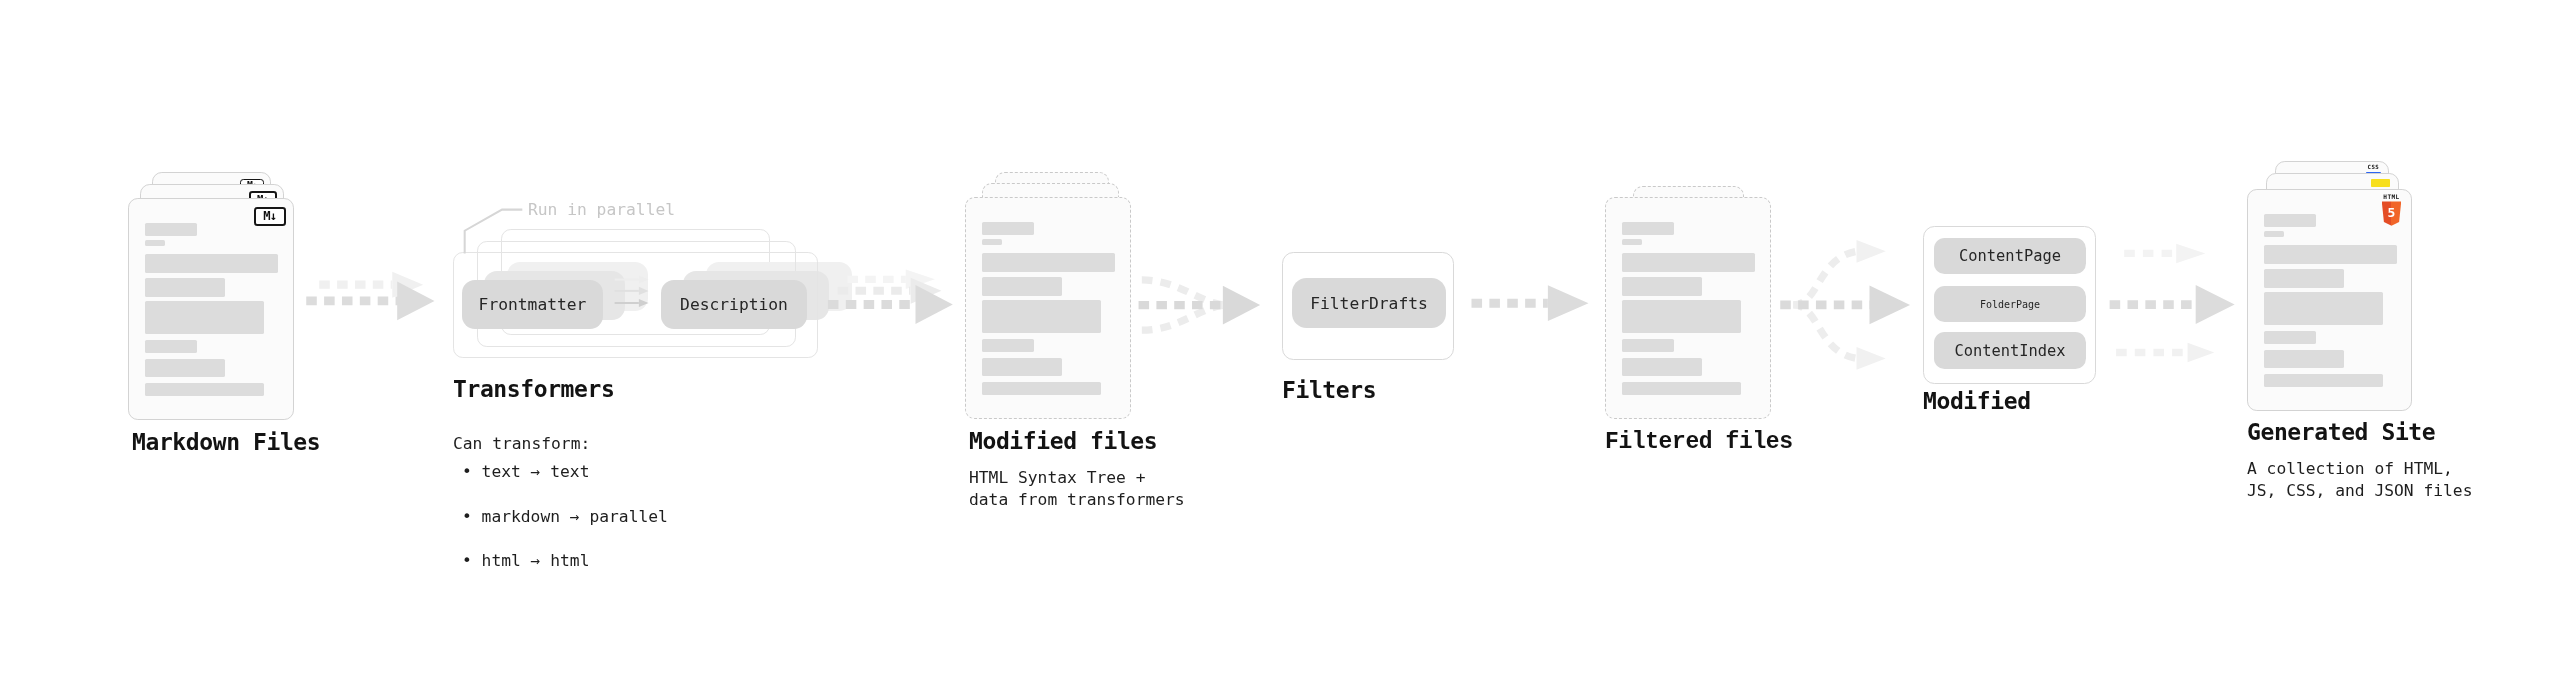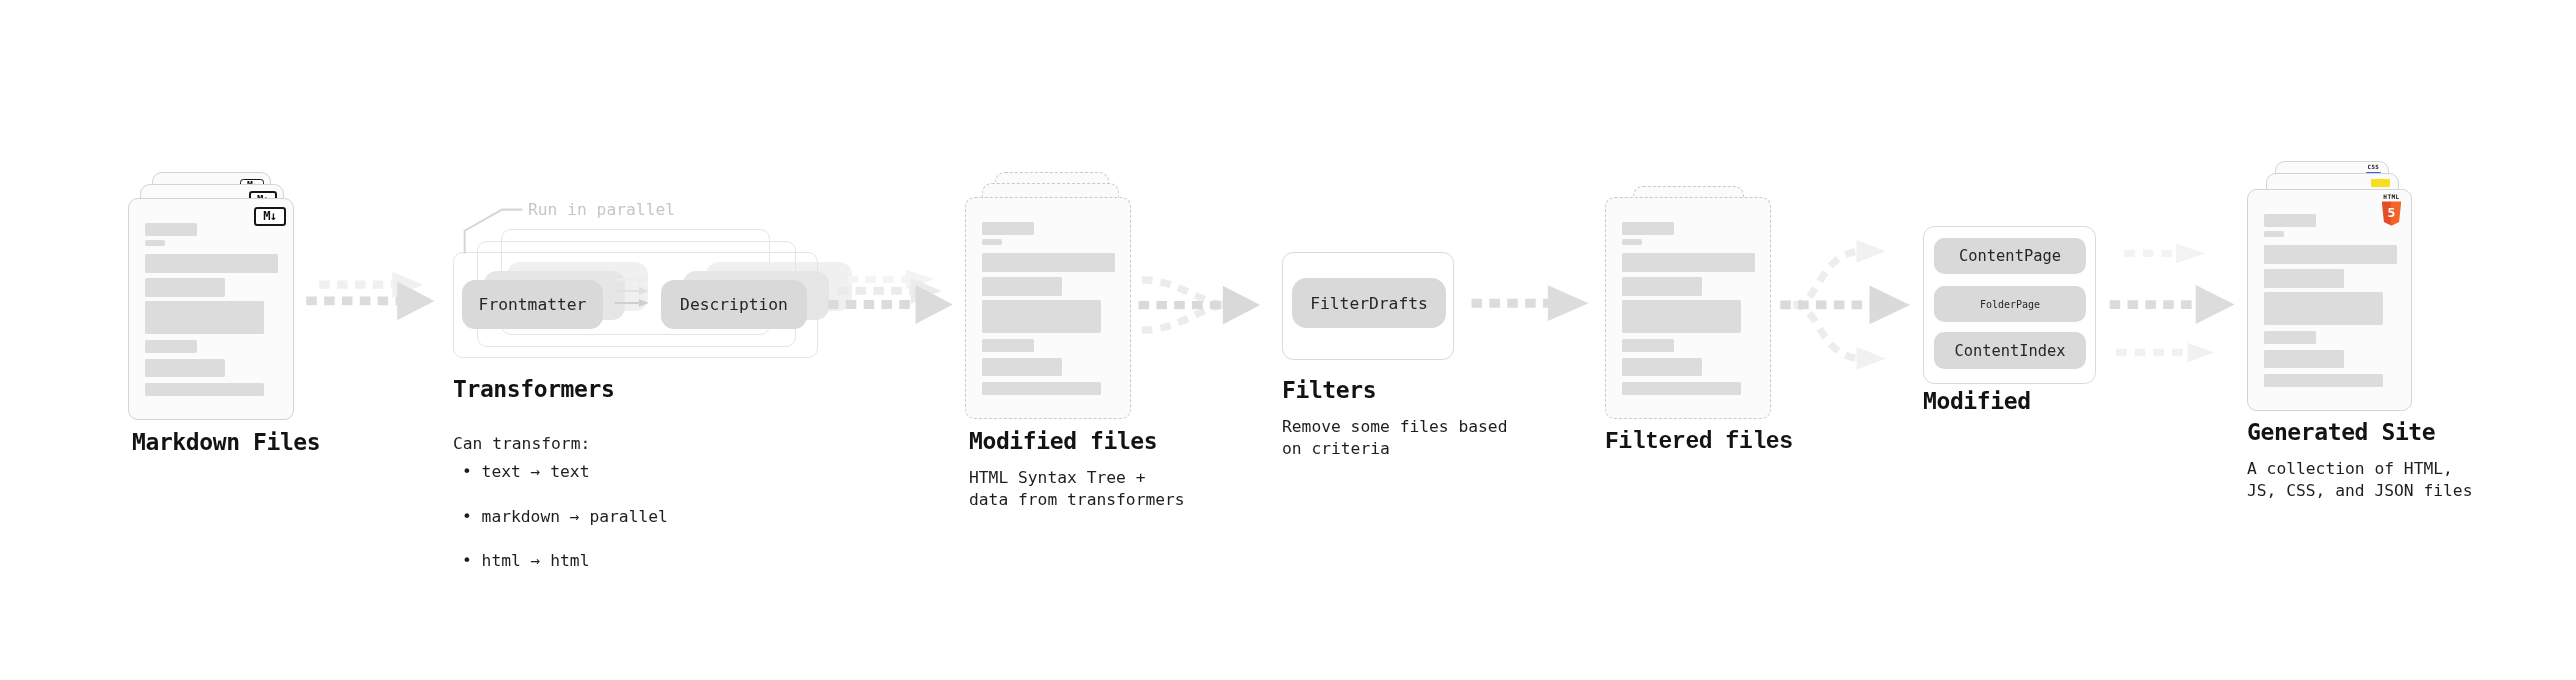--- a/index.html
+++ b/index.html
@@ -137,22 +137,20 @@
   <svg style="left:1132px;top:267px;" width="142" height="77" viewBox="0 0 175 95">
     <path d="M12 16 C60 16 85 47 118 47" fill="none" stroke="#ececec" stroke-width="9" stroke-dasharray="13 10"></path>
     <path d="M12 78 C60 78 85 47 118 47" fill="none" stroke="#ececec" stroke-width="9" stroke-dasharray="13 10"></path>
     <line x1="8" y1="47" x2="112" y2="47" stroke="#d9d9d9" stroke-width="10" stroke-dasharray="13 9"></line>
     <path d="M112 23 L158 47 L112 71 Z" fill="#d9d9d9"></path>
   </svg>
 
   <div class="frame" style="left:1282px;top:252px;width:172px;height:108px;"></div>
   <div class="chip" style="left:1292px;top:278px;width:154px;height:50px;border-radius:14.6px;">FilterDrafts</div>
   <div class="stage-title" style="left:1282px;top:378px;">Filters</div>
-  <div class="stage-desc" style="left:1282px;top:416px;">Remove some files based
-on criteria</div>
 
   <svg style="left:1465px;top:278px;" width="130" height="52" viewBox="0 0 160 64">
     <line x1="8" y1="31" x2="102" y2="31" stroke="#dcdcdc" stroke-width="11" stroke-dasharray="13 9"></line>
     <path d="M102 9 L152 31 L102 53 Z" fill="#dcdcdc"></path>
   </svg>
 
   <div class="doc dashed" style="left:1633px;top:186px;width:111px;height:203px;"></div>
   <div class="doc dashed" style="left:1605px;top:197px;width:166px;height:222px;">
     <div class="bars">
         <i></i>

